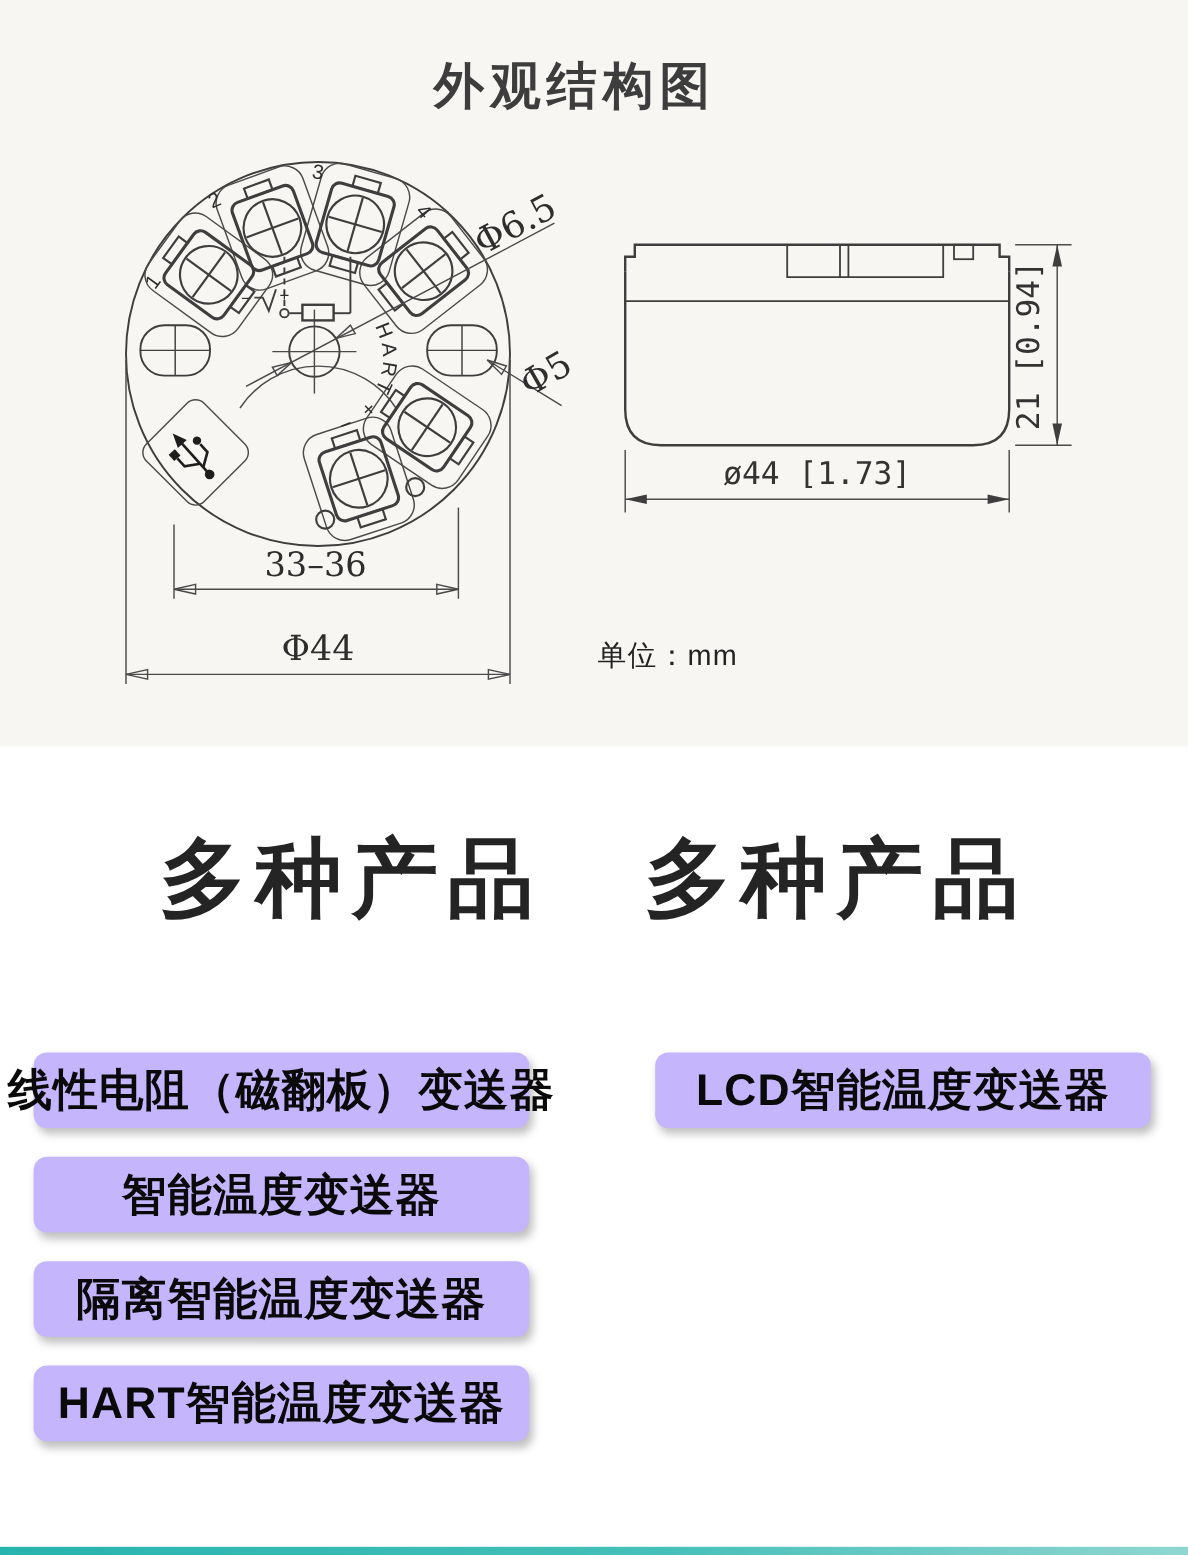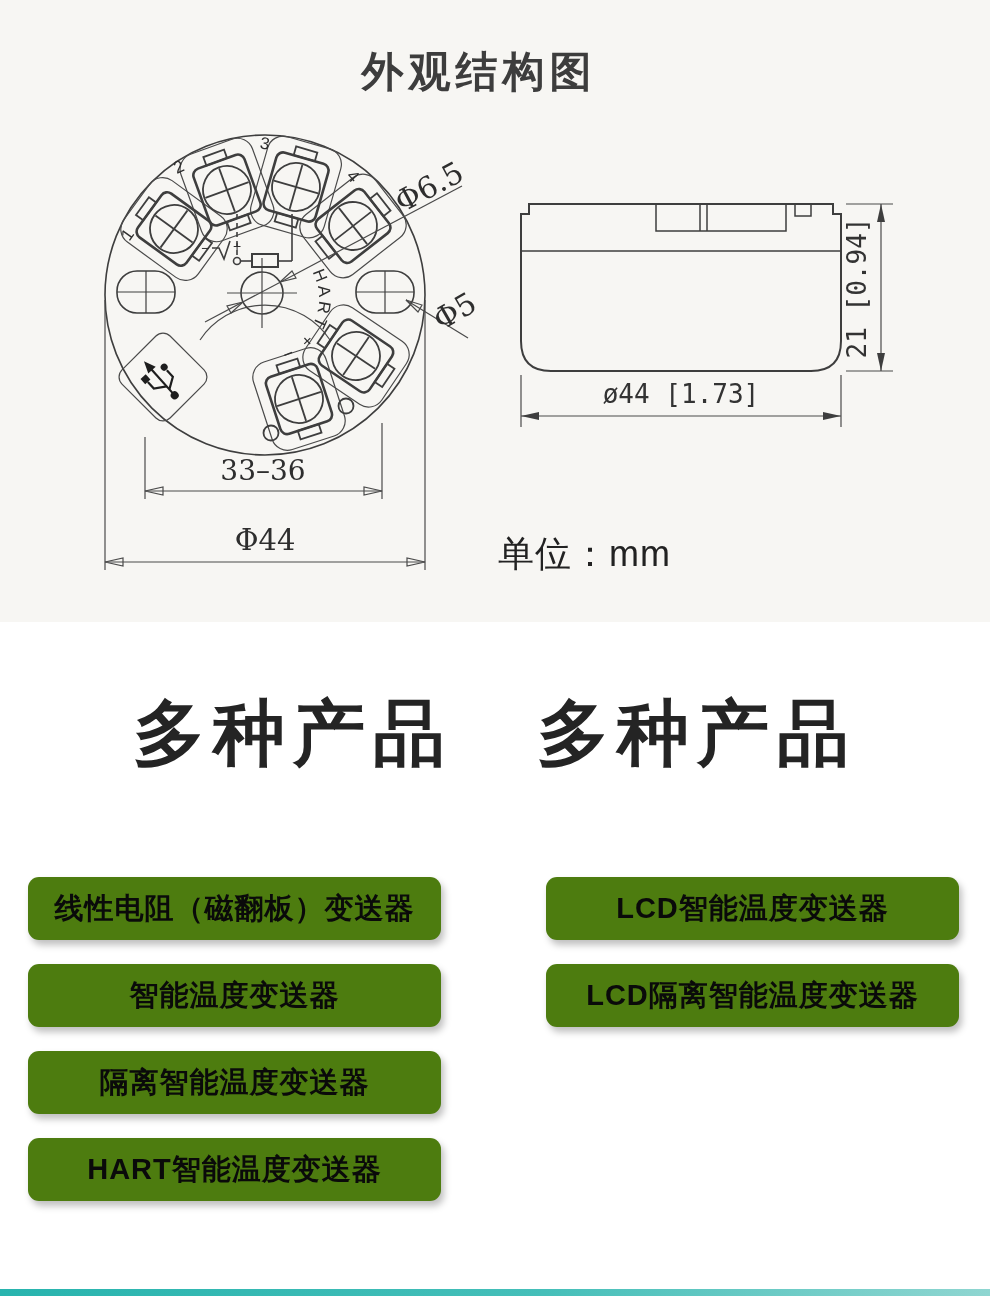--- a/index.html
+++ b/index.html
@@ -2,28 +2,28 @@
 <html><head>
 <meta charset="utf-8">
 <style>
   html,body{margin:0;padding:0;}
   body{font-family:"Liberation Sans",sans-serif;background:#ffffff;}
   .page{position:relative;width:990px;height:1296px;background:#ffffff;overflow:hidden;}
   .top-section{position:absolute;left:0;top:0;width:990px;height:622px;background:#f7f6f3;}
   .diagram-title{position:absolute;left:0;top:44px;width:958px;text-align:center;
     font-size:42px;font-weight:700;color:#3d3d3d;letter-spacing:5px;}
   .drawing-svg{position:absolute;left:80px;top:122px;}
-  .unit-label{position:absolute;left:498px;top:530px;font-size:36px;color:#222;letter-spacing:1px;}
+  .unit-label{position:absolute;left:498px;top:530px;font-size:24px;color:#222;letter-spacing:1px;}
   .products-heading{position:absolute;left:0;top:692px;width:990px;display:flex;justify-content:center;gap:84px;
     font-size:72px;font-weight:900;color:#242424;letter-spacing:8px;line-height:1.15;}
   .btn-col{position:absolute;top:877px;width:413px;display:flex;flex-direction:column;gap:24px;}
   .btn-col.left{left:28px;}
   .btn-col.right{left:546px;text-align:center;}
-  .product-btn{height:63px;background:#4d7c0f;border-radius:11px;display:flex;align-items:center;justify-content:center;
-    font-size:29px;font-weight:600;color:#0a0a0a;box-shadow:3px 5px 7px rgba(0,0,0,0.25);cursor:pointer;
+  .product-btn{height:63px;background:#c4b5fd;border-radius:11px;display:flex;align-items:center;justify-content:center;
+    font-size:37px;font-weight:600;color:#0a0a0a;box-shadow:3px 5px 7px rgba(0,0,0,0.25);cursor:pointer;
     letter-spacing:1px;white-space:nowrap;}
   .accent-bar{position:absolute;left:0;bottom:0;width:990px;height:7px;
     background:linear-gradient(90deg,#28b4ae 0%,#45bfb9 55%,#8fd6d1 100%);}
   .dim-serif{font-family:"DejaVu Serif",serif;fill:#2e2e2e;}
   .dim-mono{font-family:"DejaVu Sans Mono",monospace;fill:#333;}
   svg .ln{stroke:#3e3e3e;fill:none;}
   svg .thin{stroke:#4a4a4a;stroke-width:1.2;fill:none;}
 </style>
 </head>
 <body>
@@ -226,17 +226,16 @@
 
   <div class="btn-col left">
     <div class="product-btn">线性电阻（磁翻板）变送器</div>
     <div class="product-btn">智能温度变送器</div>
     <div class="product-btn">隔离智能温度变送器</div>
     <div class="product-btn">HART智能温度变送器</div>
   </div>
 
   <div class="btn-col right">
     <div class="product-btn">LCD智能温度变送器</div>
-    <div class="product-btn">LCD隔离智能温度变送器</div>
   </div>
 
   <div class="accent-bar"></div>
 </div>
 
 </body></html>

